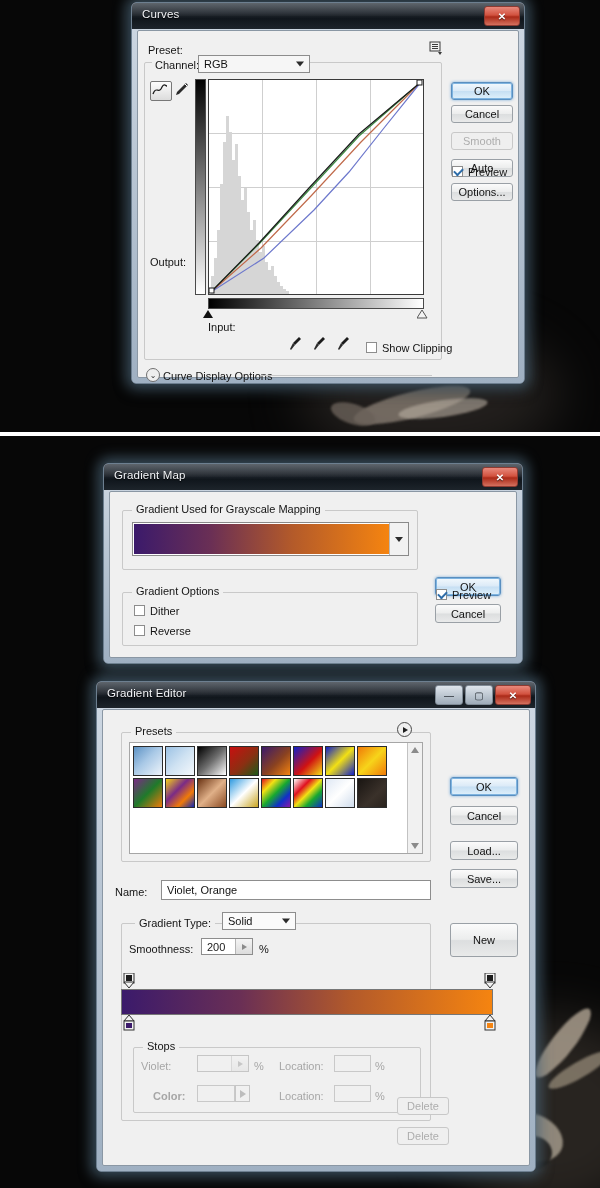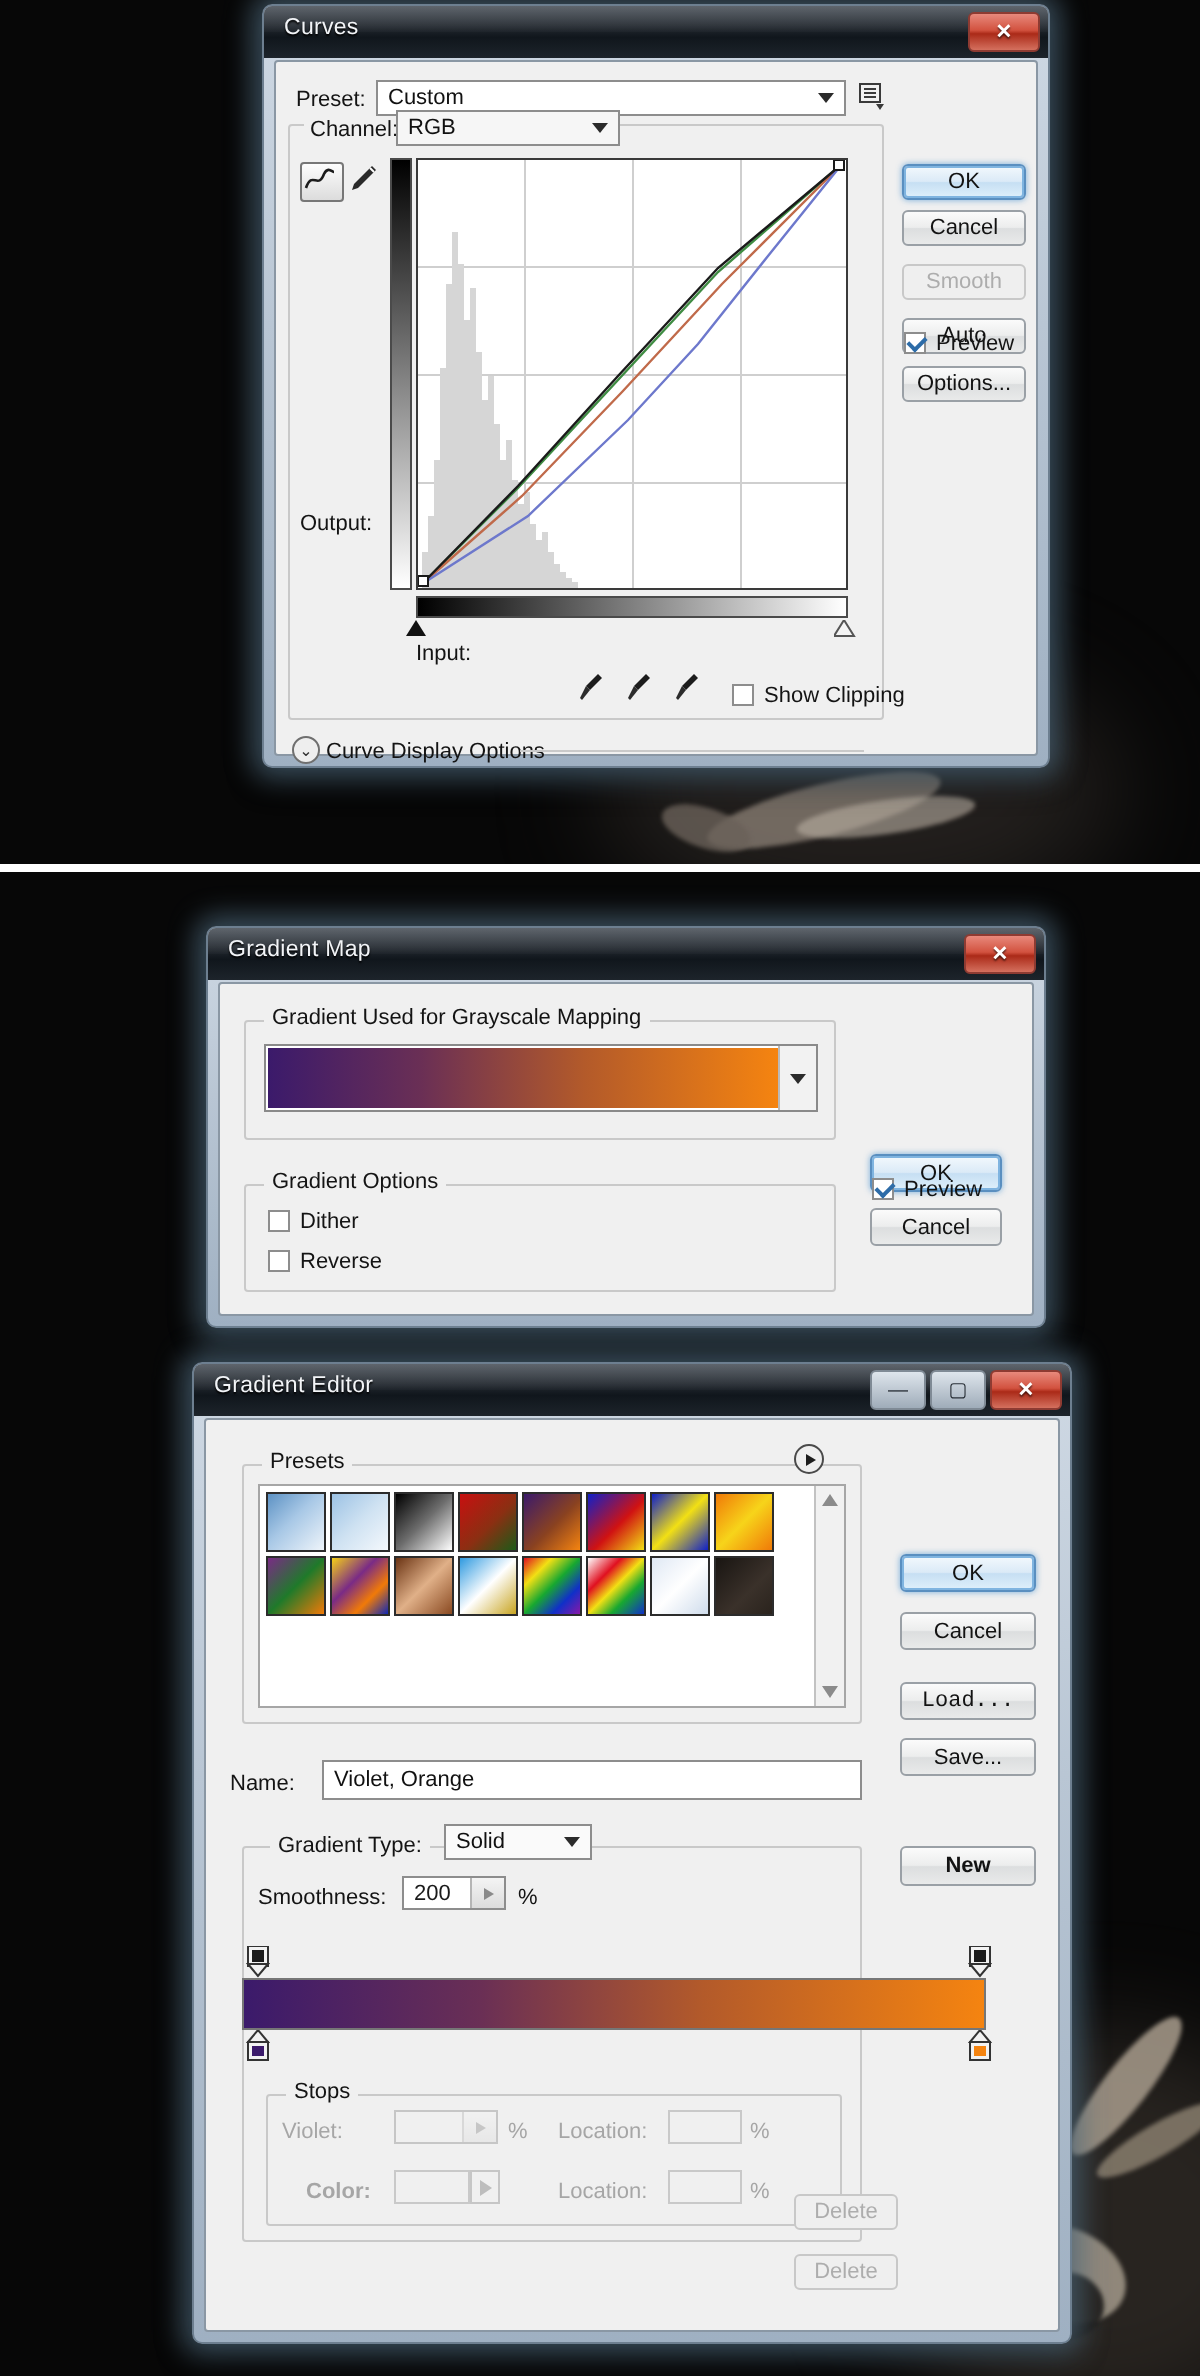--- a/index.html
+++ b/index.html
@@ -116,24 +116,20 @@
       <div class="tshine"></div>
       <div class="title-text">Curves</div>
       <div class="winbtns">
         <div class="wbtn close">✕</div>
       </div>
     </div>
 
     <div class="dlg-body">
 
       <div class="lbl" style="left:10px;top:13px;">Preset:</div>
-      <div class="combo" style="left:50px;top:9px;width:235px;height:18px;">
-        <span>Custom</span>
-        <span class="arrow"></span>
-      </div>
       <svg style="position:absolute;left:291px;top:10px;" width="14" height="15">
         <rect x="1" y="1" width="10" height="9" fill="none" stroke="#3a3a3a"></rect>
         <line x1="3" y1="3.5" x2="9" y2="3.5" stroke="#3a3a3a"></line>
         <line x1="3" y1="5.5" x2="9" y2="5.5" stroke="#3a3a3a"></line>
         <line x1="3" y1="7.5" x2="9" y2="7.5" stroke="#3a3a3a"></line>
         <polygon points="9,11 13,11 11,14" fill="#3a3a3a"></polygon>
       </svg>
 
       <div class="group" style="left:6px;top:31px;width:298px;height:298px;"></div>
       <div class="lbl" style="left:14px;top:28px;background:#f0f0f0;padding:0 3px;">Channel:</div>
@@ -382,19 +378,19 @@
       <div style="position:absolute;left:132px;top:375px;width:15px;height:17px;border:1px solid #c6c6c6;background:#f0f0f0;box-sizing:border-box;display:flex;align-items:center;justify-content:center;">
         <div style="width:0;height:0;border-top:4px solid transparent;border-bottom:4px solid transparent;border-left:6px solid #bdbdbd;"></div>
       </div>
       <div class="lbl dis" style="left:176px;top:380px;">Location:</div>
       <div class="field dis" style="left:231px;top:375px;width:37px;height:17px;"></div>
       <div class="lbl dis" style="left:272px;top:380px;">%</div>
       <div class="btn dis" style="left:294px;top:374px;width:52px;height:18px;">Delete</div>
 
       <div class="btn primary" style="left:347px;top:24px;width:68px;height:19px;">OK</div>
       <div class="btn" style="left:347px;top:53px;width:68px;height:19px;">Cancel</div>
-      <div class="btn" style="left:347px;top:88px;width:68px;height:19px;font-family:Liberation Mono, monospace;">Load...</div>
+      <div class="btn" style="left:347px;top:88px;width:68px;height:19px;">Load...</div>
       <div class="btn" style="left:347px;top:116px;width:68px;height:19px;">Save...</div>
-      <div class="btn" style="left:347px;top:170px;width:68px;height:20px;font-weight:bold;">New</div>
+      <div class="btn" style="left:347px;top:170px;width:68px;height:34px;">New</div>
     </div>
   </div>
 
 </div>
 
 </body></html>

